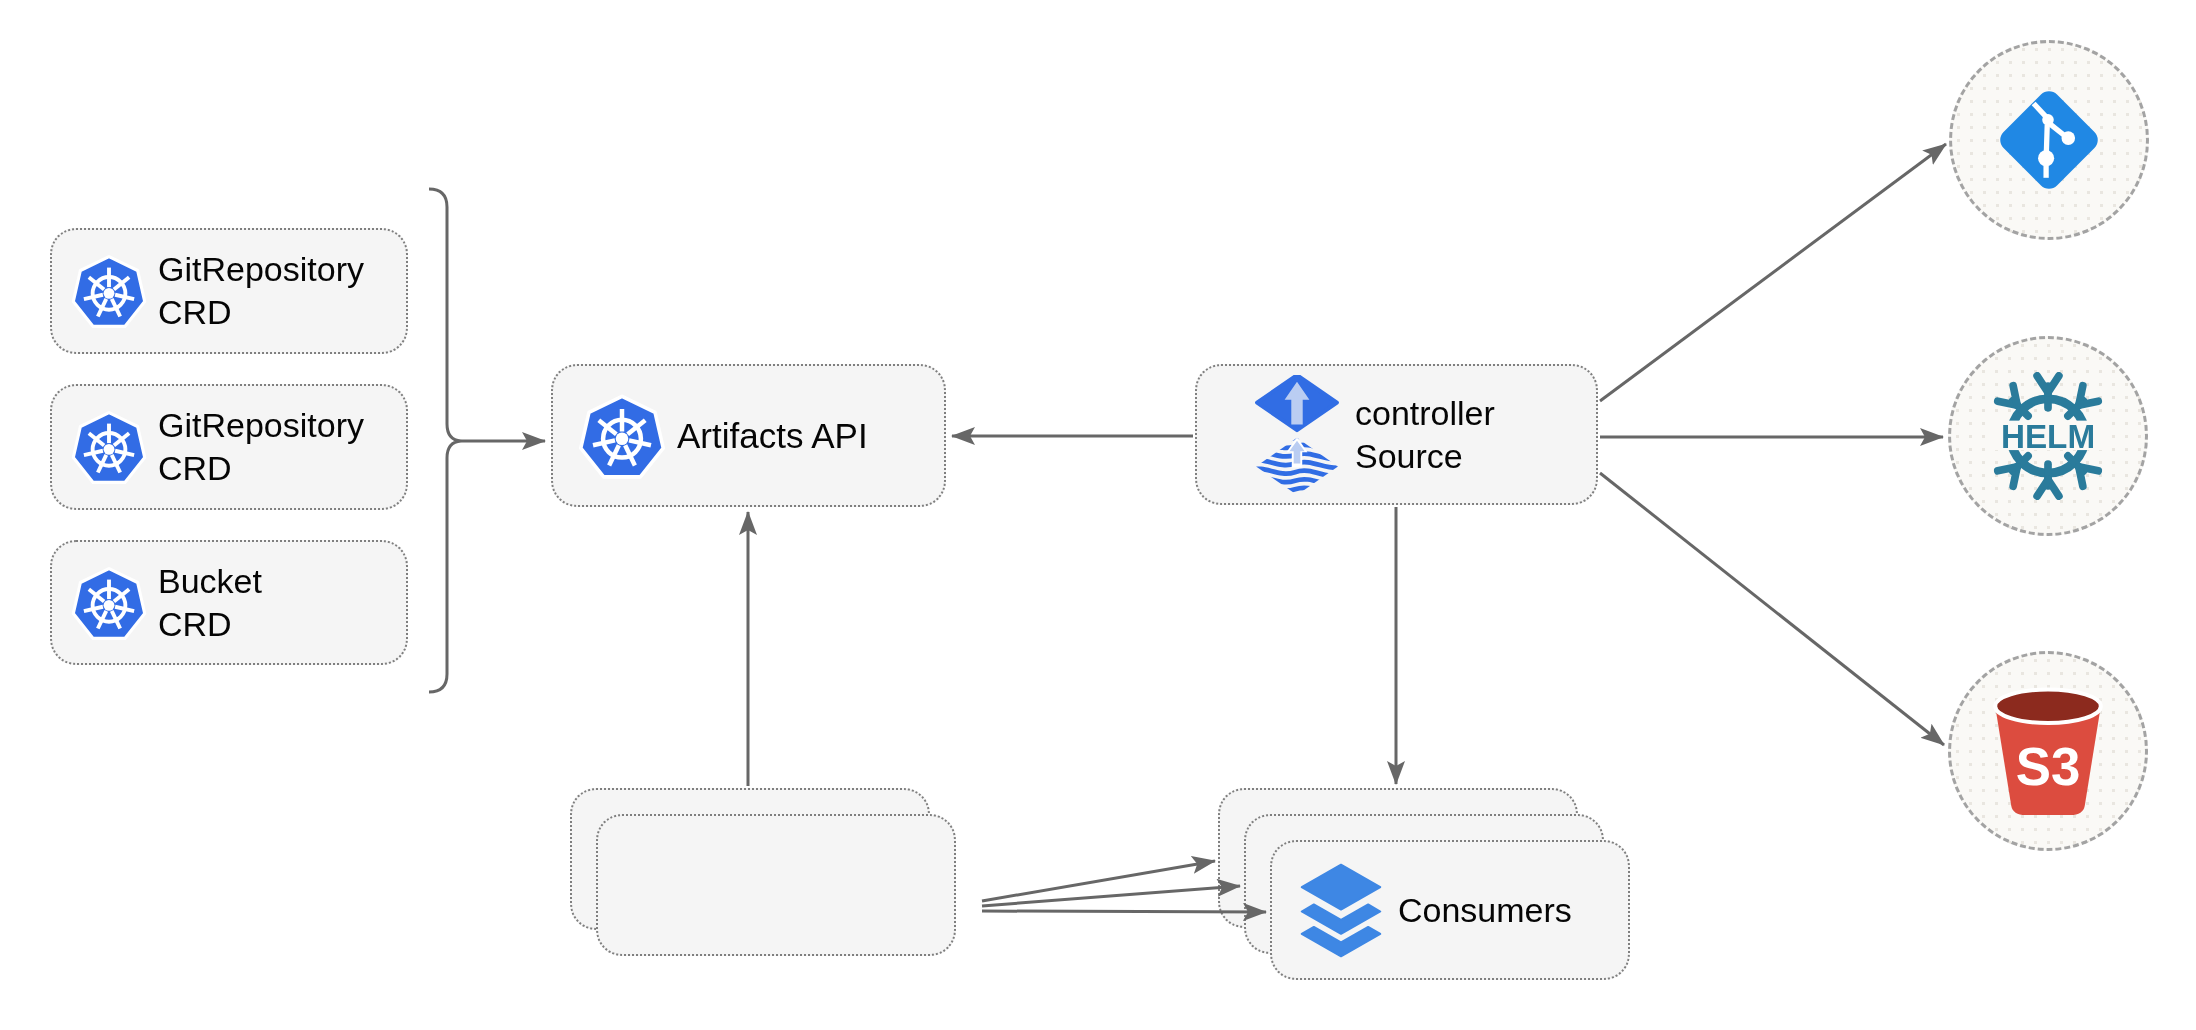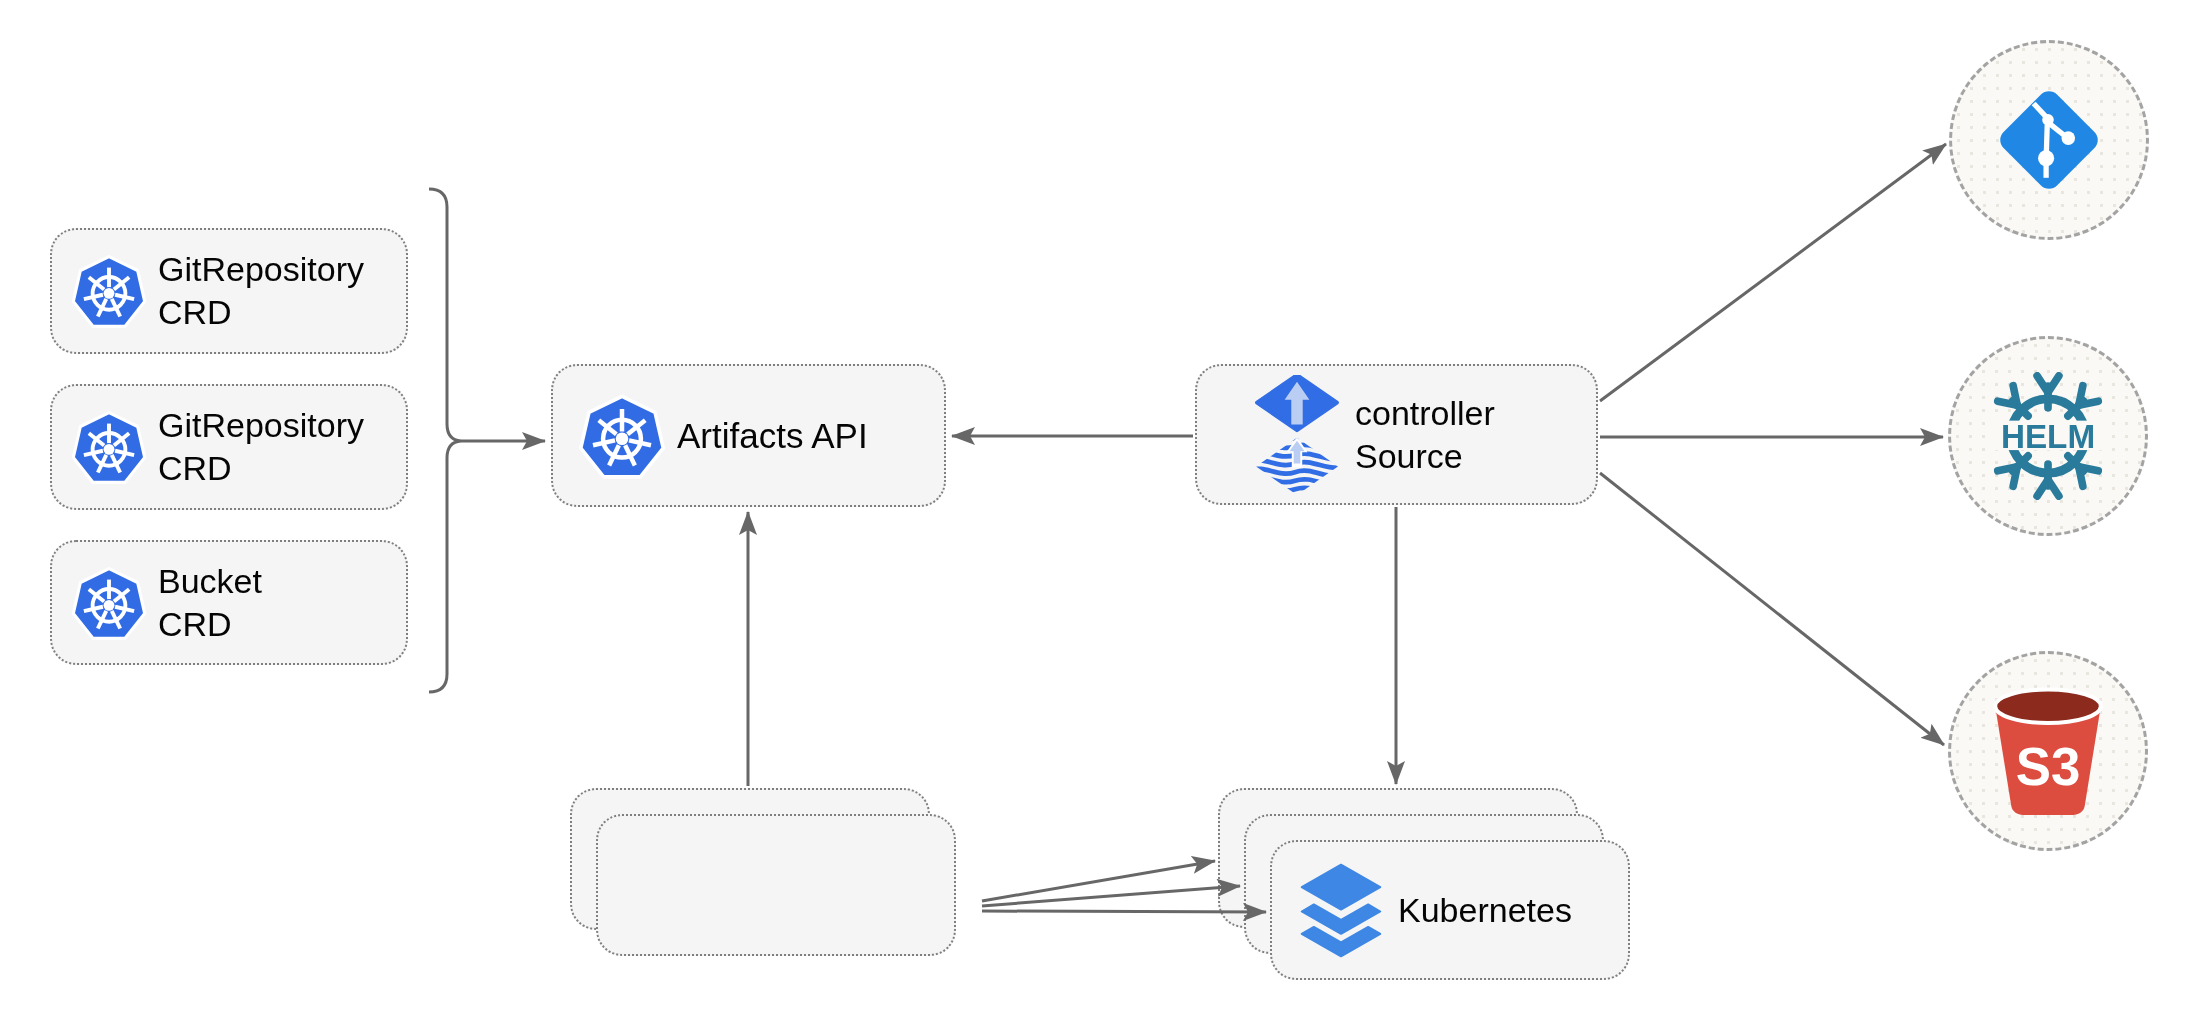--- a/index.html
+++ b/index.html
@@ -189,21 +189,21 @@
 
   <div class="stack-layer" style="left:570px;top:788px;width:360px;height:142px;"></div>
   <div class="stack-layer" style="left:596px;top:814px;width:360px;height:142px;"></div>
 
   <div class="stack-layer" style="left:1218px;top:788px;width:360px;height:140px;"></div>
   <div class="stack-layer" style="left:1244px;top:814px;width:360px;height:140px;"></div>
   <div class="node" style="left:1270px;top:840px;width:360px;height:140px;">
     <svg class="node-icon" style="margin-left:22px" width="94" height="103" viewBox="0 0 100 110">
         <use href="#def-layers"></use>
       </svg>
-    <div class="node-label">Kubernetes</div>
+    <div class="node-label">Consumers</div>
   </div>
 
   <div class="ext-circle" style="left:1949px;top:40px;">
     <svg width="126" height="126" viewBox="0 0 100 100">
         <use href="#def-git"></use>
       </svg>
   </div>
 
   <div class="ext-circle" style="left:1948px;top:336px;">
     <svg width="128" height="128" viewBox="0 0 100 100">

